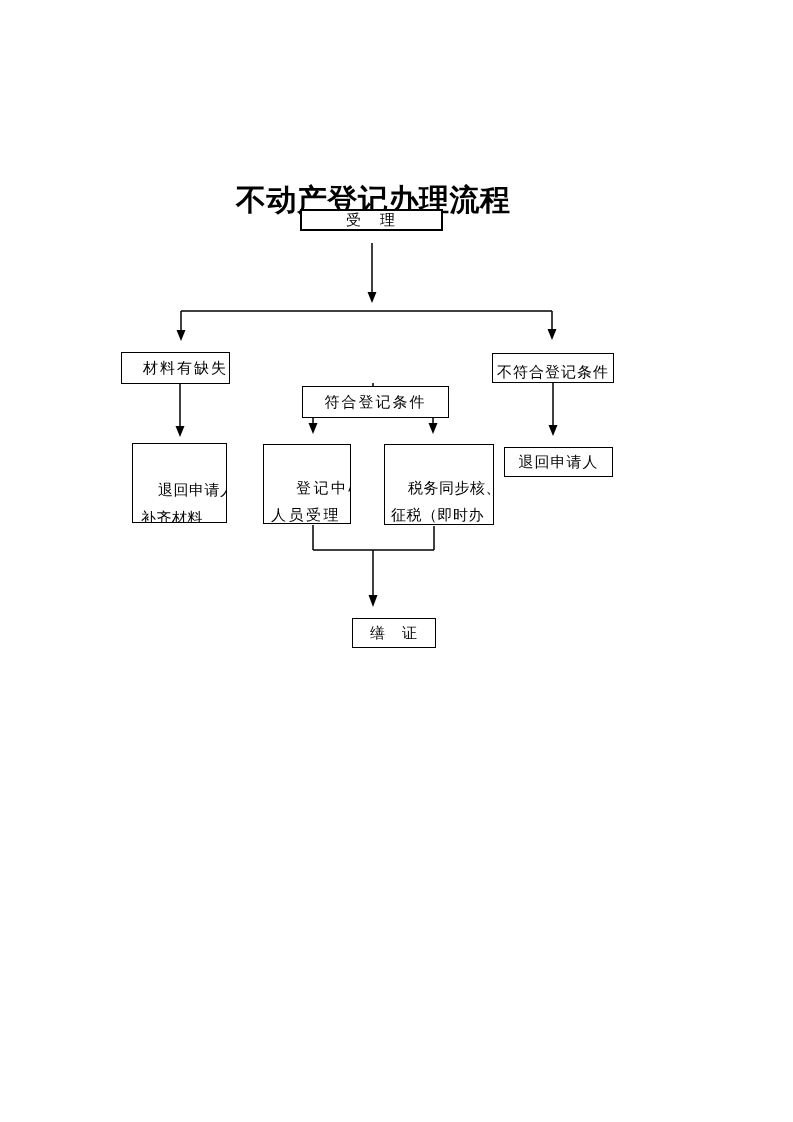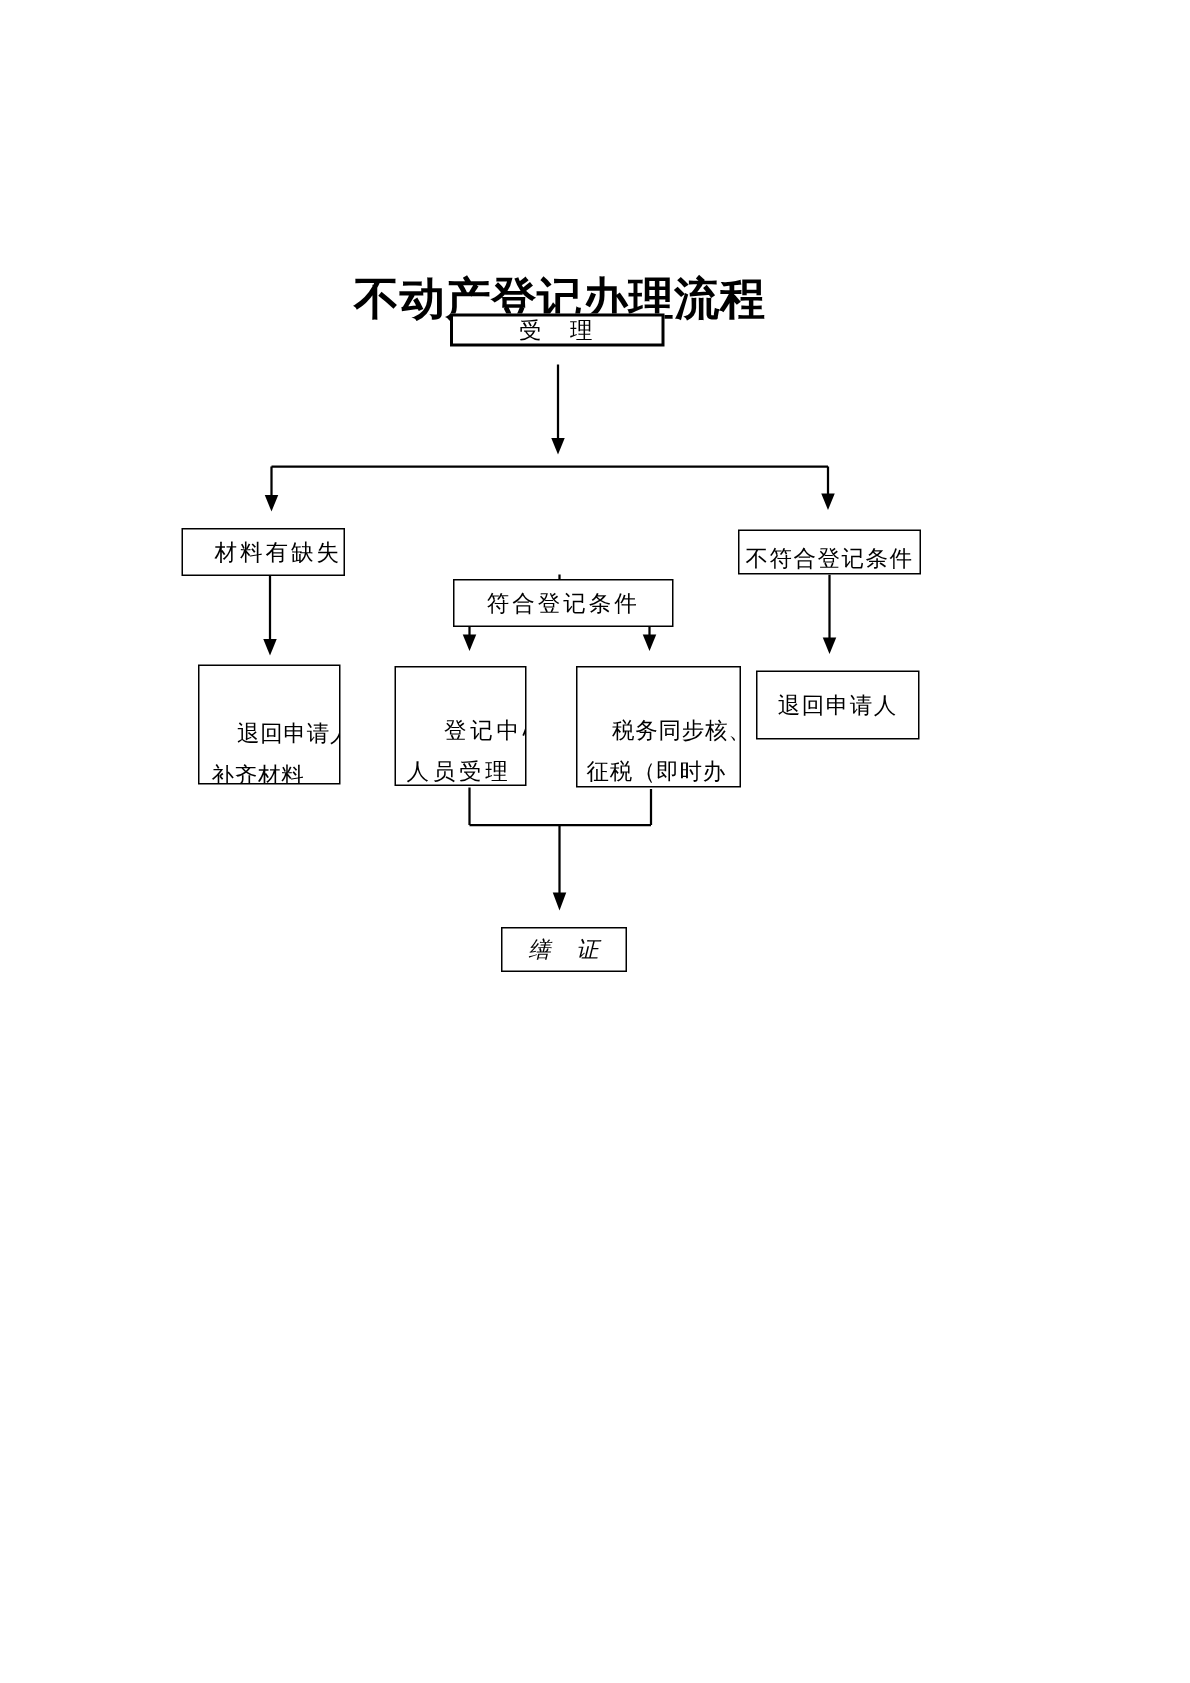--- a/index.html
+++ b/index.html
@@ -55,22 +55,22 @@
   }
   .lbl { white-space: pre; }
 
   #node-accept            { left: 300px; top: 209px; width: 143px; height: 22px; letter-spacing: 2px;   border-width: 2px; }
   #node-material-missing  { left: 121px; top: 352px; width: 109px; height: 32px; letter-spacing: 2px; padding-left: 20px; }
   #node-meets-conditions  { left: 302px; top: 351px; width: 147px; height: 32px; letter-spacing: 2px; margin-top: 35px; }
   #node-fails-conditions  { left: 492px; top: 353px; width: 122px; height: 30px; letter-spacing: 1px; align-items: flex-end; }
   #node-return-supplement { left: 132px; top: 443px; width: 95px;  height: 80px; letter-spacing: 0.5px; line-height: 28px; padding: 4px 8px; }
   #node-center-acceptance { left: 263px; top: 444px; width: 88px;  height: 80px; letter-spacing: 2.5px; line-height: 27px; padding: 3px 7px; }
   #node-tax-sync          { left: 384px; top: 444px; width: 110px; height: 81px; letter-spacing: 0.5px; line-height: 27px; padding: 3px 6px; }
-  #node-return-applicant  { left: 504px; top: 447px; width: 109px; height: 46px; letter-spacing: 1px; }
-  #node-issue-certificate { left: 334px; top: 618px; width: 84px;  height: 30px; letter-spacing: 1px; font-style: italic; }
+  #node-return-applicant  { left: 504px; top: 447px; width: 109px; height: 30px; letter-spacing: 1px; }
+  #node-issue-certificate { left: 352px; top: 618px; width: 84px;  height: 30px; letter-spacing: 1px; }
 </style>
 </head>
 <body>
 
 <div id="page">
 
   <div id="title">不动产登记办理流程</div>
 
   <svg id="connectors" viewBox="0 0 793 1122" xmlns="http://www.w3.org/2000/svg">
     <g stroke="#000000" stroke-width="1.5" fill="#000000">

